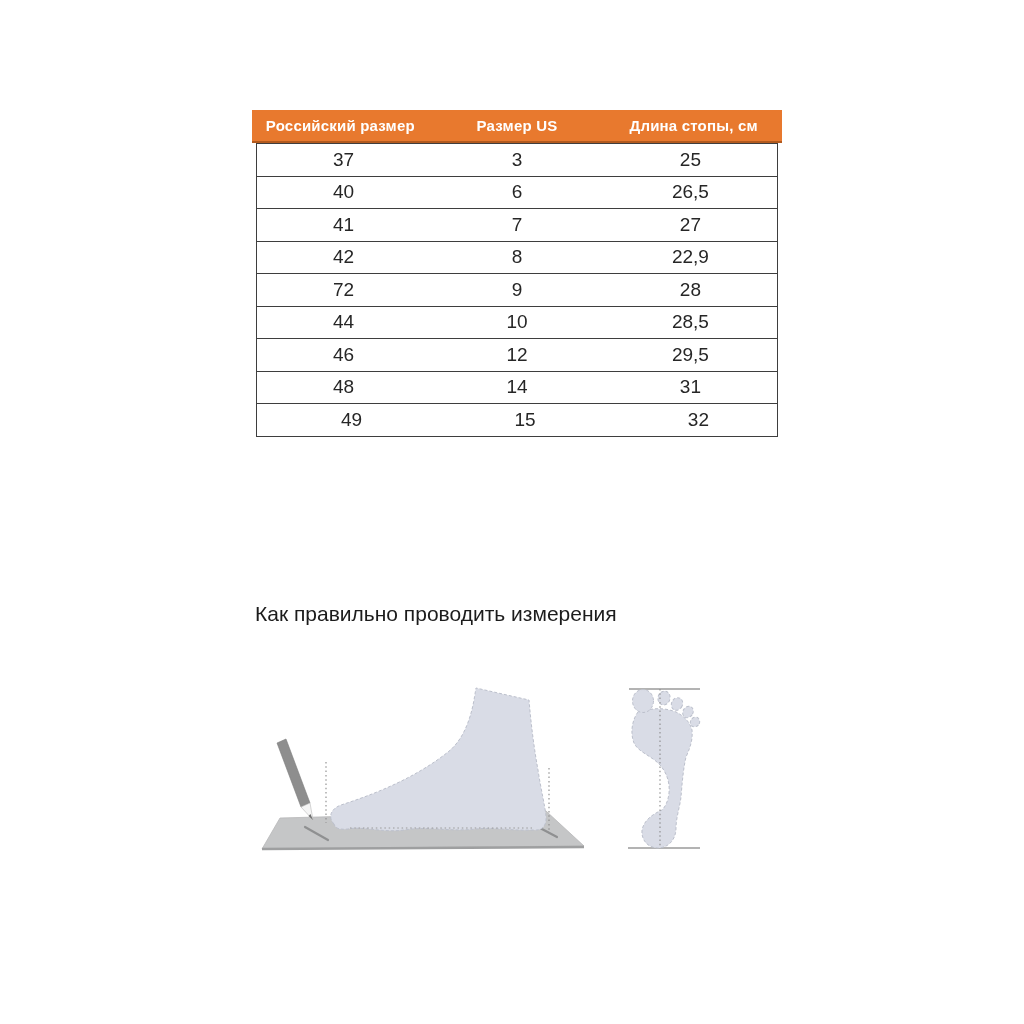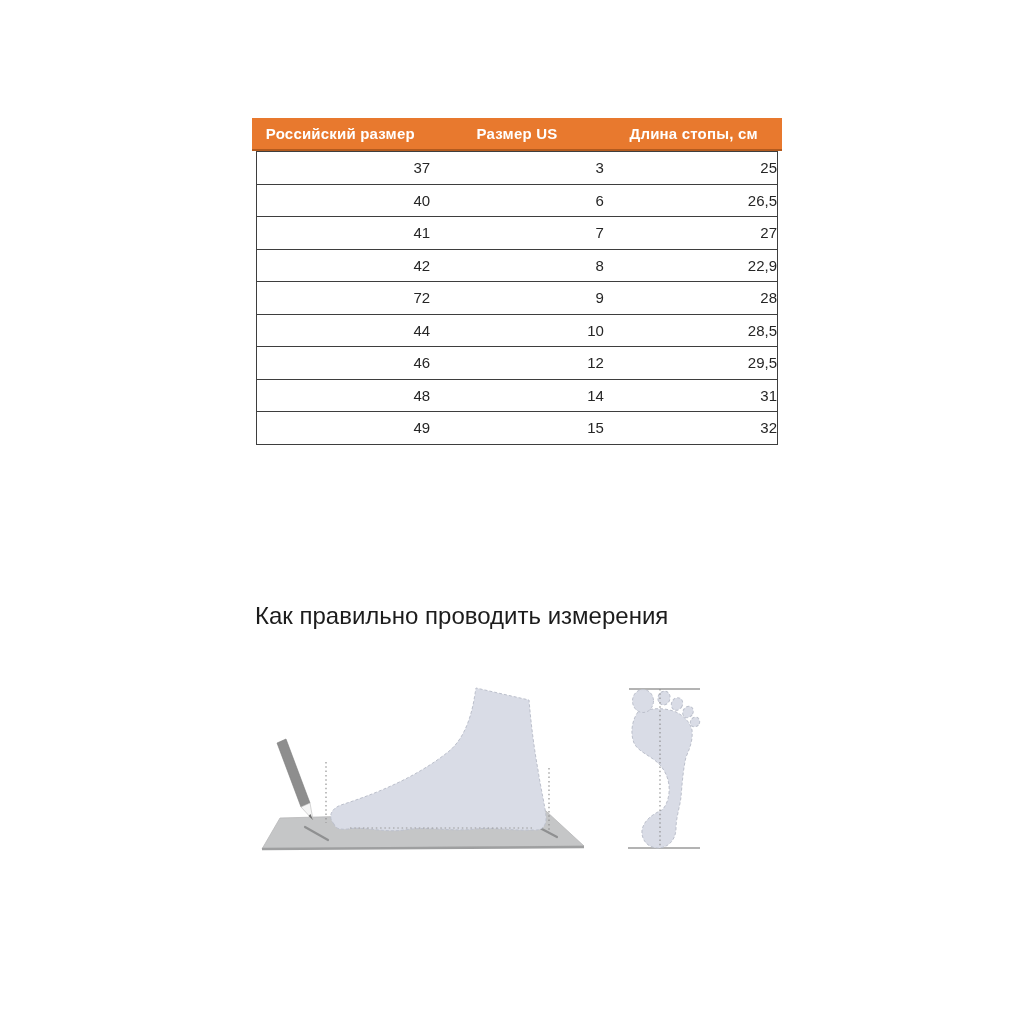--- a/index.html
+++ b/index.html
@@ -21,21 +21,21 @@
   html, body {
     width: 1024px; height: 1024px;
     background: var(--page-bg);
     font-family: "Liberation Sans", "DejaVu Sans", sans-serif;
     position: relative;
     overflow: hidden;
   }
   .page { position: absolute; inset: 0; }
 
   
-  .size-table { position: absolute; left: 252px; top: 118px; width: 530px; }
+  .size-table { position: absolute; left: 252px; top: 110px; width: 530px; }
   .size-table .thead {
     display: flex;
     height: 33px;
     background: var(--accent-orange);
     border-bottom: 2px solid var(--accent-orange-dark);
     align-items: center;
   }
   .size-table .thead span {
     flex: 1 1 0;
     text-align: center;
@@ -46,34 +46,34 @@
   }
   .size-table table {
     width: 522px;
     margin: 0 auto;
     border-collapse: collapse;
     border: 1.5px solid var(--table-border);
   }
   .size-table td {
     width: 33.33%;
     height: 32.5px;
-    text-align: right;
+    text-align: center;
     vertical-align: middle;
-    font-size: 15px;
+    font-size: 19px;
     color: var(--text-dark);
     border-bottom: 1.5px solid var(--table-border);
     margin-top: 14px;
   }
   .size-table tr:last-child td { border-bottom: none; padding-left: 16px; }
 
   
   .section-title {
     position: absolute;
     left: 255px; top: 602px;
-    font-size: 24px;
+    font-size: 21px;
     font-weight: normal;
     color: #1c1c1c;
   }
 
   
   .illustration { position: absolute; left: 250px; top: 650px; width: 500px; height: 220px; }
 
   .paper { fill: var(--illus-paper-fill); stroke: #b7b8b9; stroke-width: .8; }
   .paper-edge { stroke: var(--illus-paper-edge); stroke-width: 2.5; fill: none; }
   .foot-shape {

